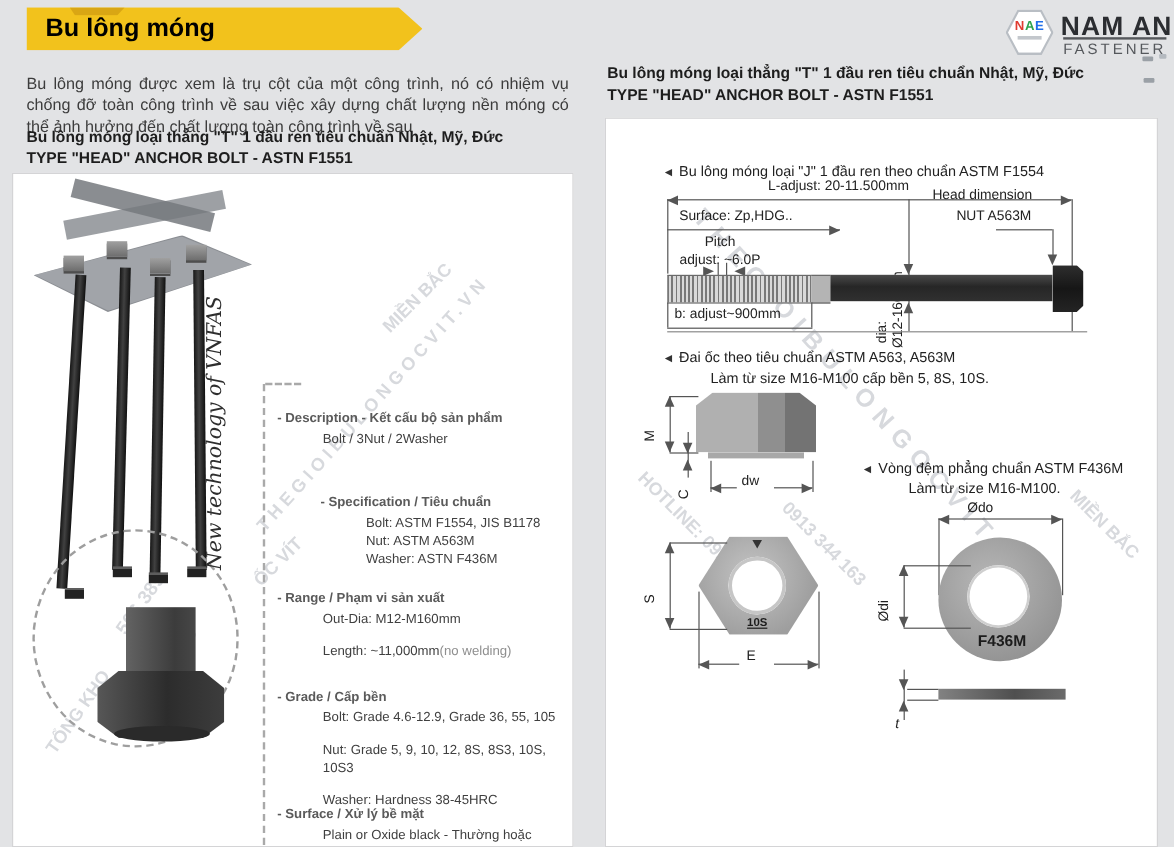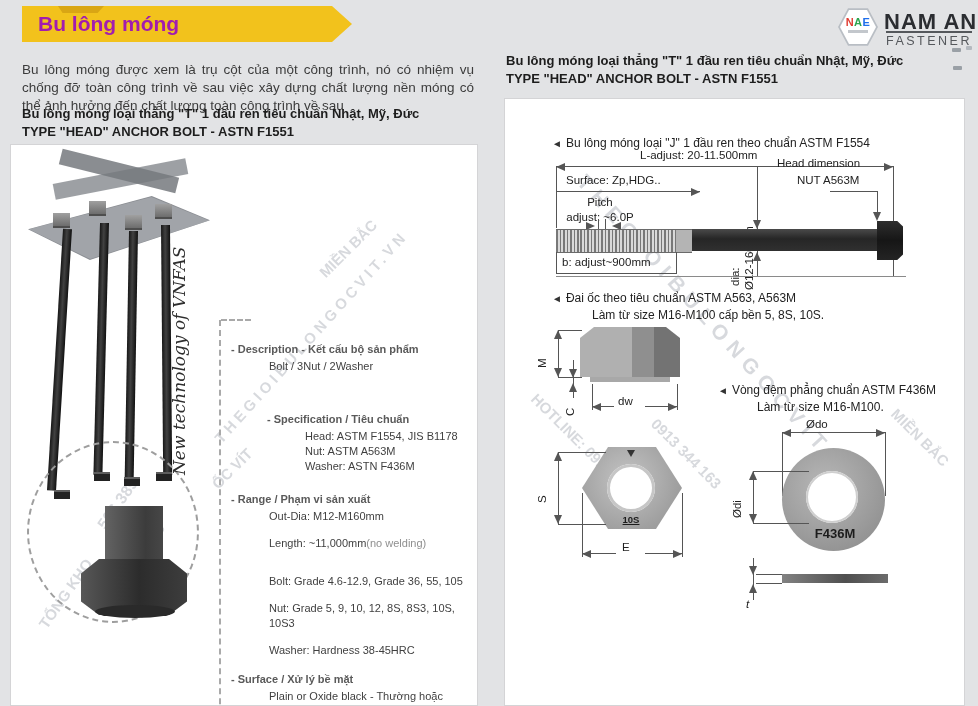--- a/index.html
+++ b/index.html
@@ -5,21 +5,21 @@
   html,body{margin:0;padding:0;}
   body{width:978px;height:706px;overflow:hidden;background:#e2e3e5;
        font-family:"Liberation Sans",sans-serif;position:relative;}
   .abs{position:absolute;}
   .panel{position:absolute;background:#fff;border:1px solid #d4d4d6;box-sizing:border-box;}
   
   .banner{position:absolute;left:22px;top:6px;height:36px;width:330px;background:#f2c21c;
           clip-path:polygon(0 0,calc(100% - 20px) 0,100% 50%,calc(100% - 20px) 100%,0 100%);}
   .banner::before{content:"";position:absolute;left:36px;top:0;width:46px;height:7px;
           background:#d9a614;clip-path:polygon(0 0,100% 0,86% 100%,10% 100%);}
-  .banner-title{position:absolute;left:16px;top:0;line-height:36px;font-size:21px;font-weight:bold;color:#a21caf;}
+  .banner-title{position:absolute;left:16px;top:0;line-height:36px;font-size:21px;font-weight:bold;color:#000000;}
   .intro{position:absolute;left:22px;top:47px;width:452px;font-size:13.5px;line-height:18px;
          text-align:justify;color:#3c3c3c;}
   .sec-head{position:absolute;font-size:13px;font-weight:bold;color:#1d1d1d;white-space:nowrap;}
   
   .hex{clip-path:polygon(25% 3%,75% 3%,100% 50%,75% 97%,25% 97%,0 50%);}
   .brand{font-size:22px;font-weight:bold;color:#2b2d31;letter-spacing:1px;}
   .brand-sub{font-size:12.5px;color:#55585c;letter-spacing:2.5px;border-top:2px solid #55585c;padding-top:1px;}
   
   .ln{position:absolute;background:#555;}
   .arw{position:absolute;width:0;height:0;border:4px solid transparent;}
@@ -113,32 +113,33 @@
   <div class="anno">
     <div class="stub-t"></div>
 
     <div class="ablock" style="top:22px;">
       <div class="ti">- Description - Kết cấu bộ sản phẩm</div>
       <div class="li">Bolt / 3Nut / 2Washer</div>
     </div>
 
     <div class="ablock" style="top:92px;margin-left:36px;">
       <div class="ti">- Specification / Tiêu chuẩn</div>
-      <div class="li">Head: ASTM F1554, JIS B1178</div>
+      <div class="li">Bolt: ASTM F1554, JIS B1178</div>
       <div class="li">Nut: ASTM A563M</div>
       <div class="li">Washer: ASTN F436M</div>
     </div>
 
     <div class="ablock" style="top:172px;">
       <div class="ti">- Range / Phạm vi sản xuất</div>
       <div class="li">Out-Dia: M12-M160mm</div>
       <div class="li gap"><span>Length: ~11,000mm</span><span class="gray">(no welding)</span></div>
     </div>
 
     <div class="ablock" style="top:254px;">
+      <div class="ti">- Grade / Cấp bền</div>
       <div class="li">Bolt: Grade 4.6-12.9, Grade 36, 55, 105</div>
       <div class="li gap">Nut: Grade 5, 9, 10, 12, 8S, 8S3, 10S, 10S3</div>
       <div class="li gap">Washer: Hardness 38-45HRC</div>
     </div>
 
     <div class="ablock" style="top:352px;">
       <div class="ti">- Surface / Xử lý bề mặt</div>
       <div class="li">Plain or Oxide black - Thường hoặc phosphate.</div>
 
     </div>

